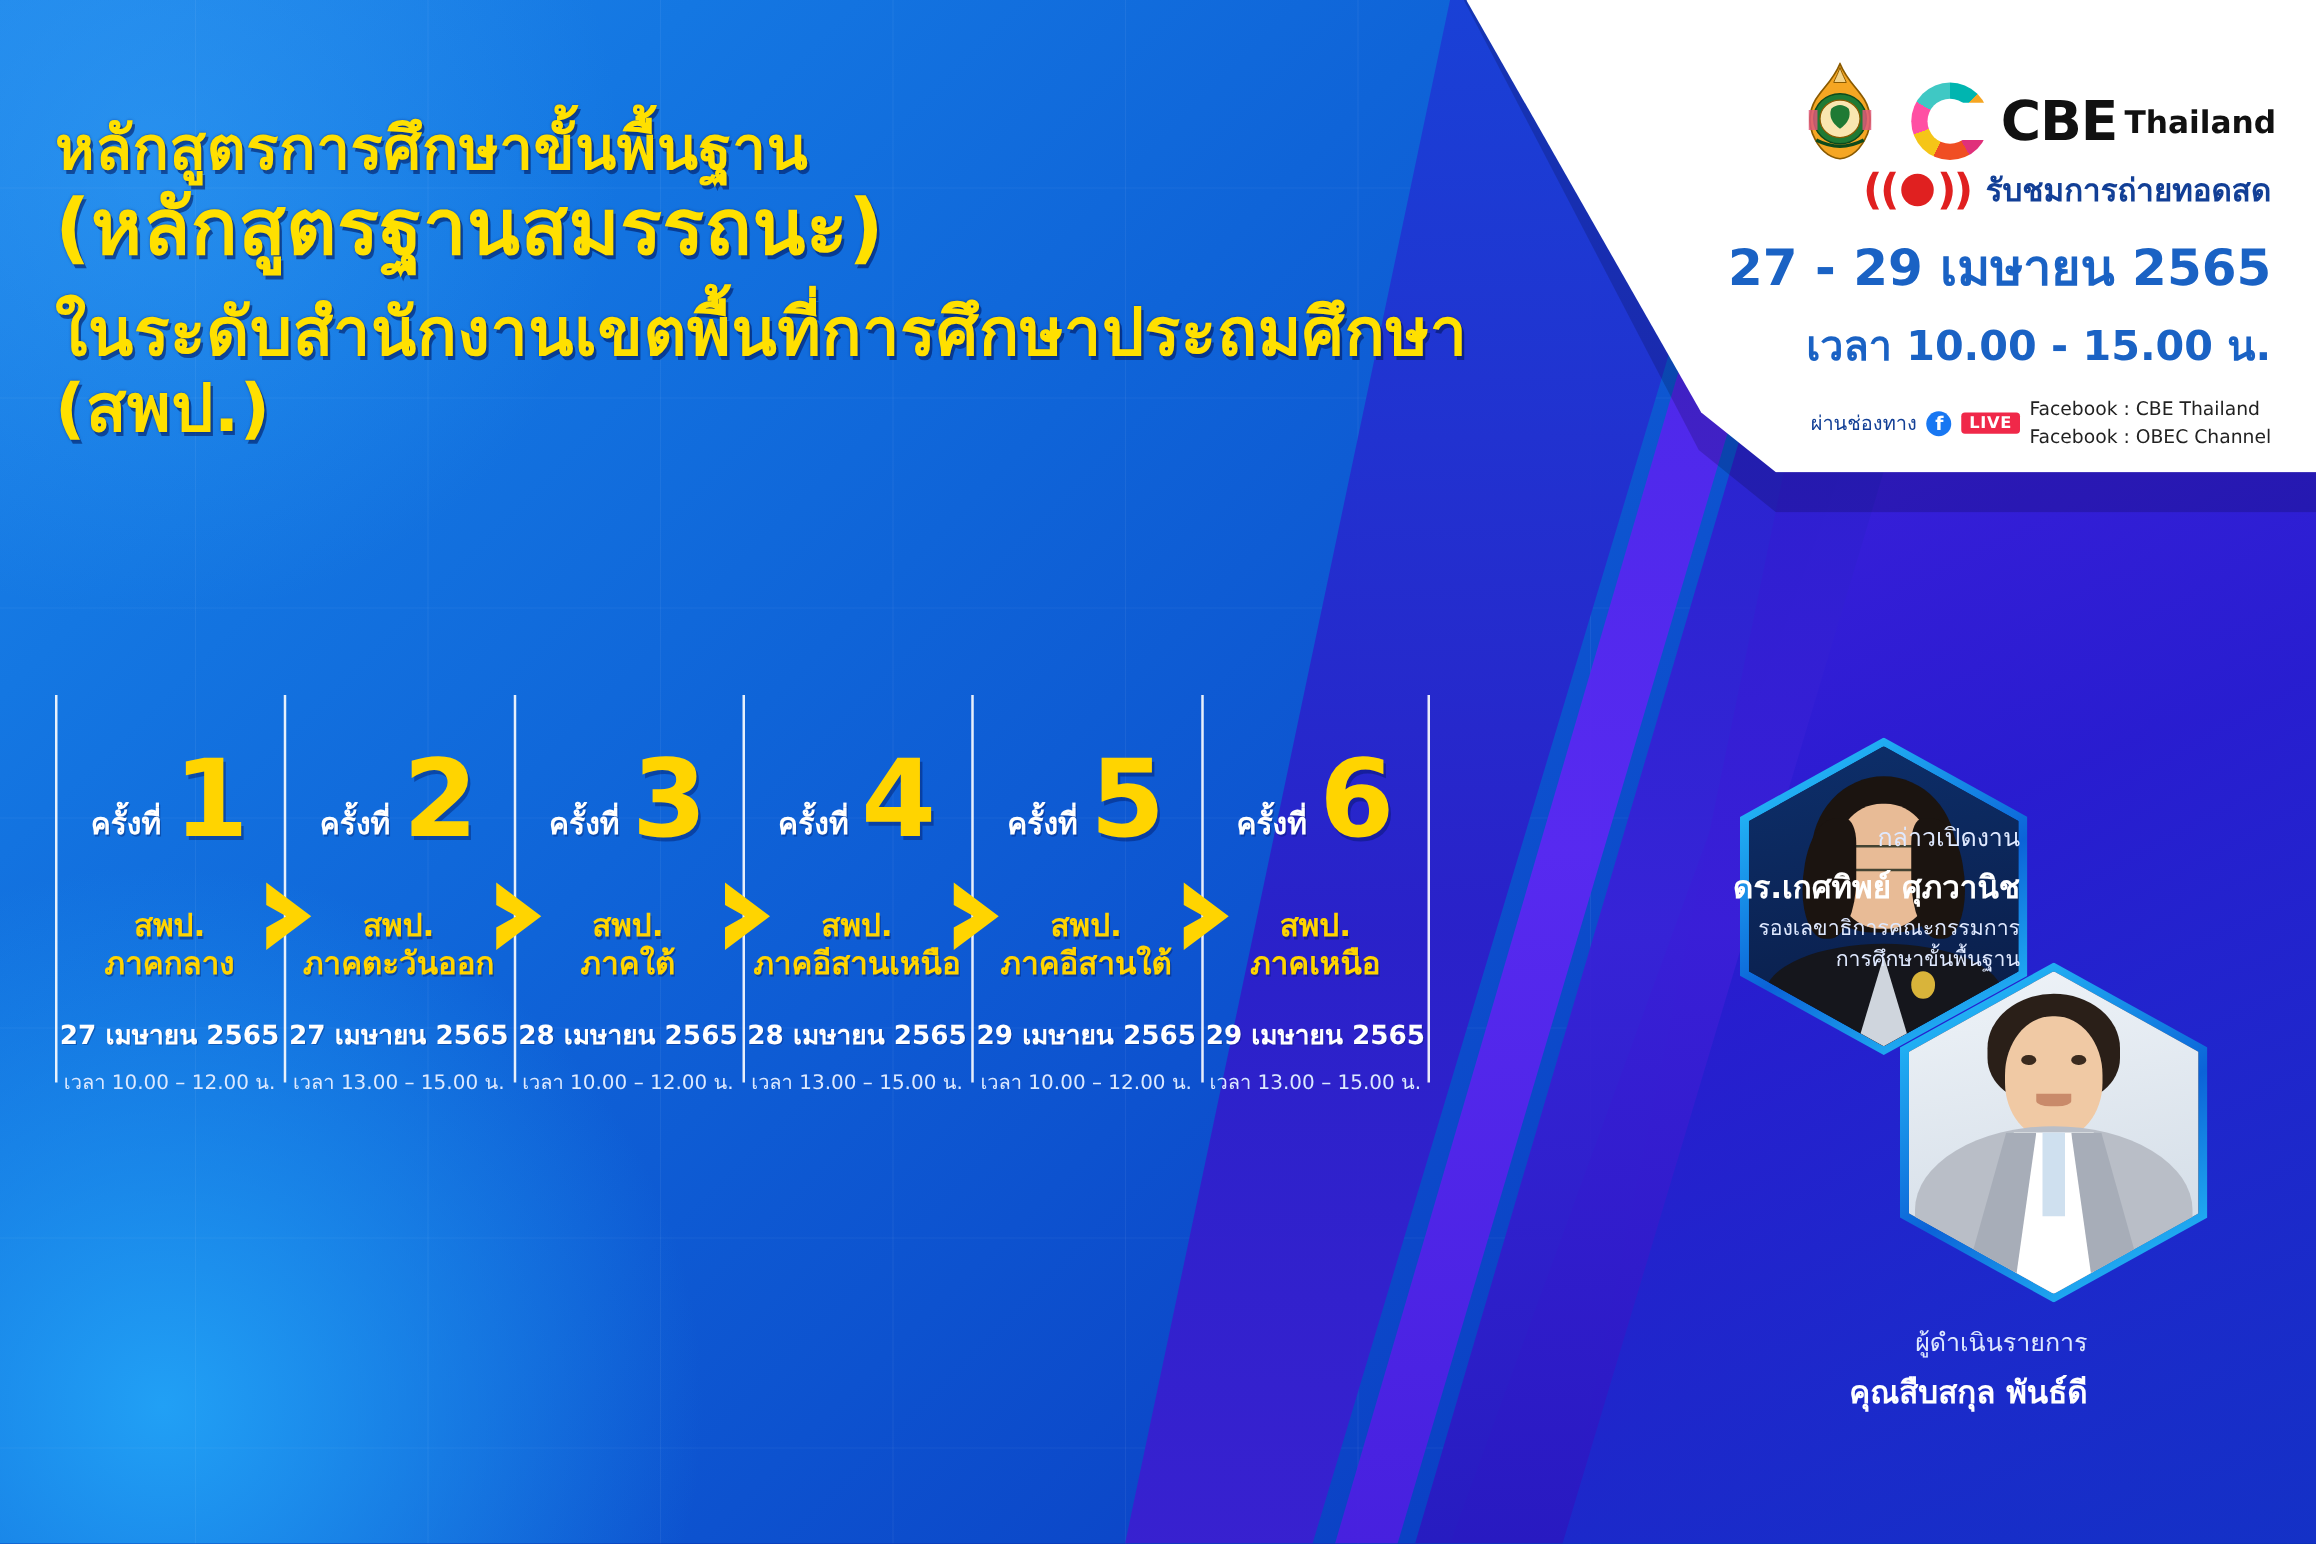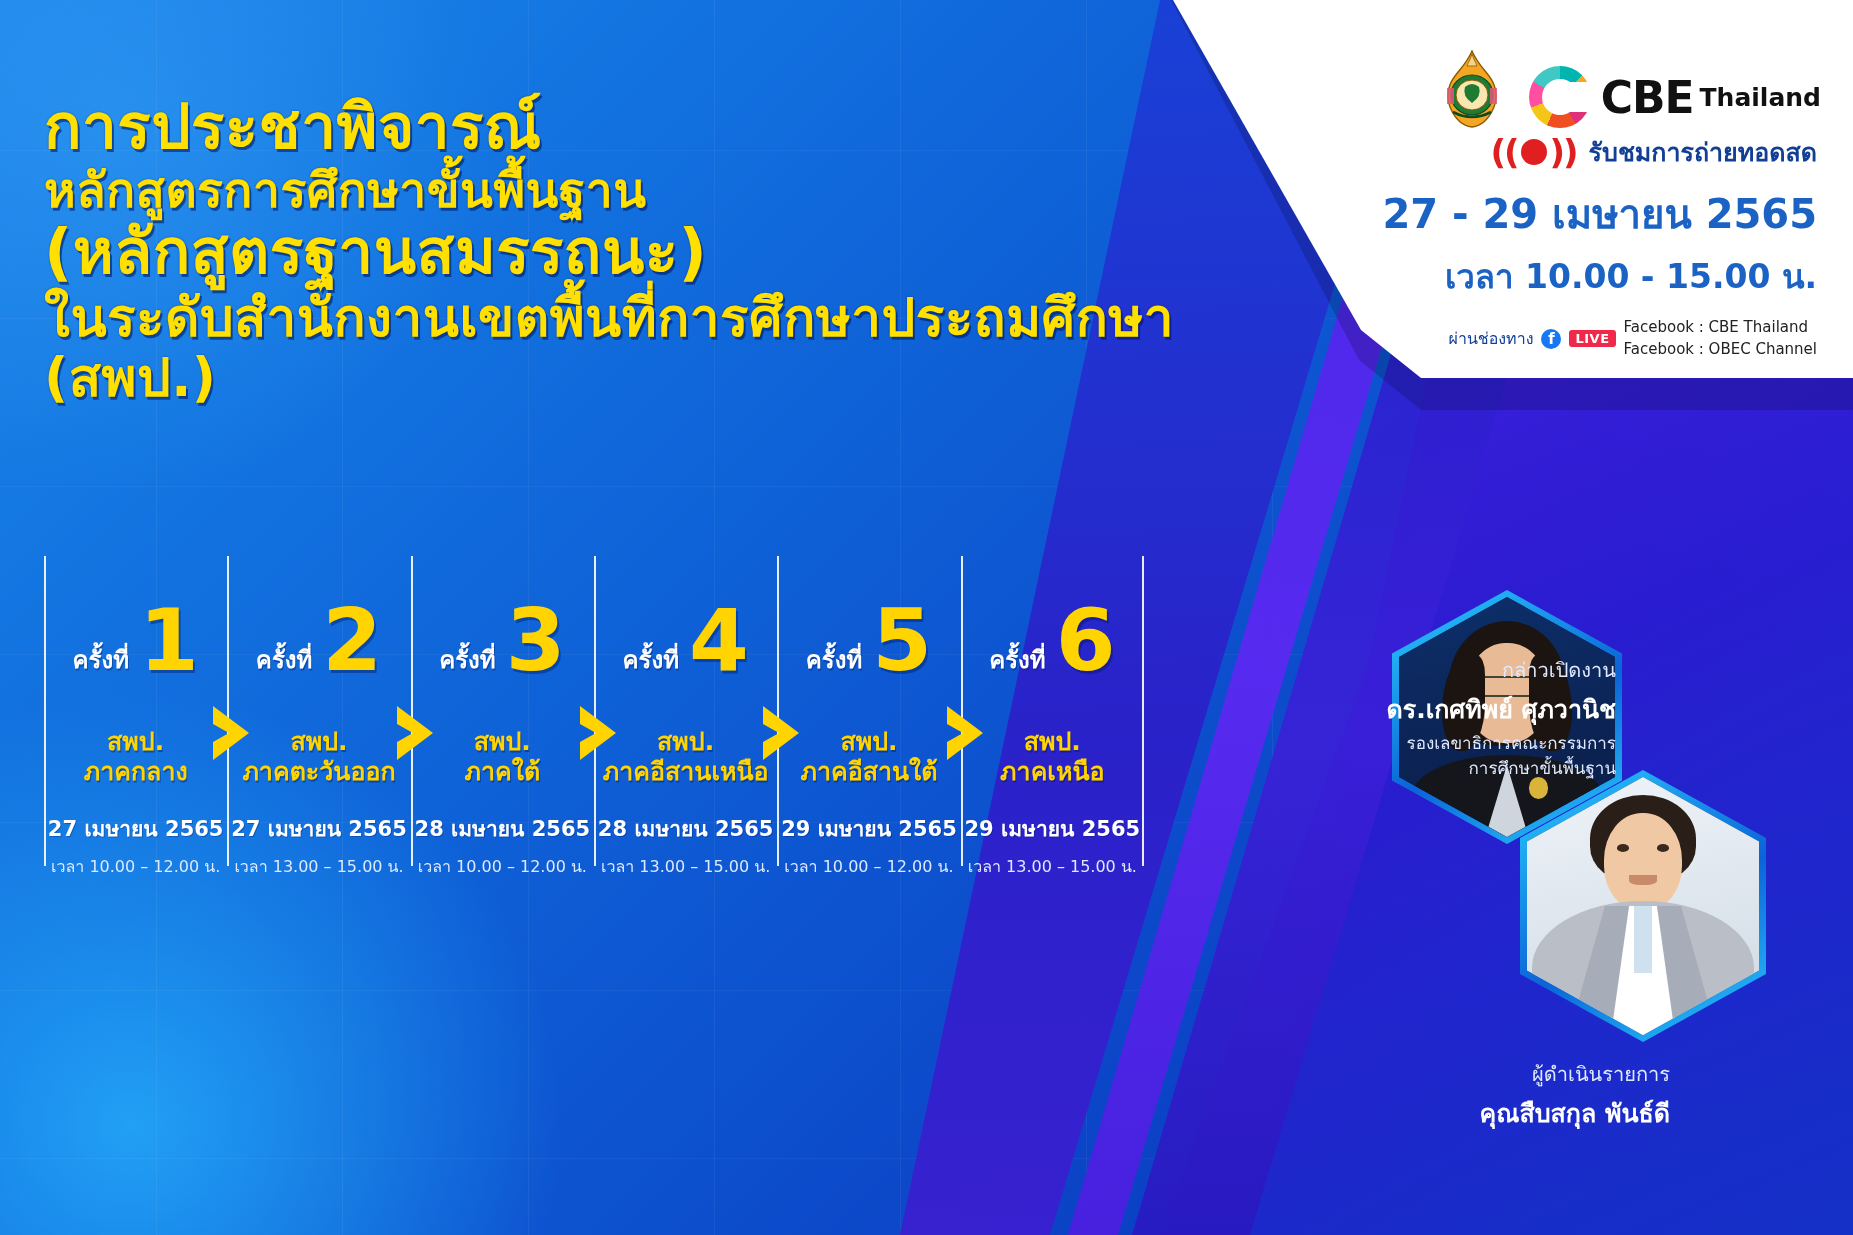--- a/index.html
+++ b/index.html
@@ -40,21 +40,21 @@
   .whitepanel-shadow{position:absolute;top:0;right:0;width:700px;height:410px;
     background:rgba(0,0,20,.18);
     clip-path:polygon(126px 0, 700px 0, 700px 410px, 268px 410px, 206px 360px, 18px 0);}
   
   .title{position:absolute;left:44px;top:92px;width:1290px;z-index:6;}
   .title .ln{color:#ffe000;font-weight:bold;letter-spacing:.5px;line-height:1.14;
     text-shadow:2px 3px 0 rgba(0,20,90,.55), 0 0 2px rgba(0,20,90,.5);}
   .t1{font-size:62px;}
   .t2{font-size:48px;}
   .t3{font-size:62px;}
-  .t4{font-size:53px;}
+  .t4{font-size:53px;margin-top:20px;}
   
   .logos{position:absolute;top:18px;right:32px;width:470px;height:110px;display:flex;align-items:flex-end;
     justify-content:flex-end;gap:26px;z-index:8;}
   .logo-block{display:flex;flex-direction:column;align-items:center;}
   .logo-cap{font-size:11px;color:#333;margin-top:2px;}
   .thaicrest{width:74px;height:86px;}
   .obec{width:62px;height:78px;}
   .cbe{display:flex;align-items:center;gap:10px;}
   .cbe-ring{width:62px;height:62px;border-radius:50%;
     background:conic-gradient(#00b5b0 0deg 45deg,#f5a623 45deg 95deg,#e0307a 95deg 150deg,#f04e23 150deg 205deg,#f5c518 205deg 250deg,#ff4fa3 250deg 300deg,#3fc8c4 300deg 360deg);
@@ -169,21 +169,20 @@
       <span class="fbico">f</span>
       <span class="livetag">LIVE</span>
       <span class="chanlines">
         <div>Facebook : CBE Thailand</div>
         <div>Facebook : OBEC Channel</div>
       </span>
     </div>
   </div>
 
   <div class="title">
-    <div class="ln t1">การประชาพิจารณ์</div>
     <div class="ln t2">หลักสูตรการศึกษาขั้นพื้นฐาน</div>
     <div class="ln t3">(หลักสูตรฐานสมรรถนะ)</div>
     <div class="ln t4">ในระดับสำนักงานเขตพื้นที่การศึกษาประถมศึกษา (สพป.)</div>
   </div>
 
   <div class="timeline">
 
     <div class="tl-col">
       <div class="num-row">
         <span class="crang">ครั้งที่</span>

